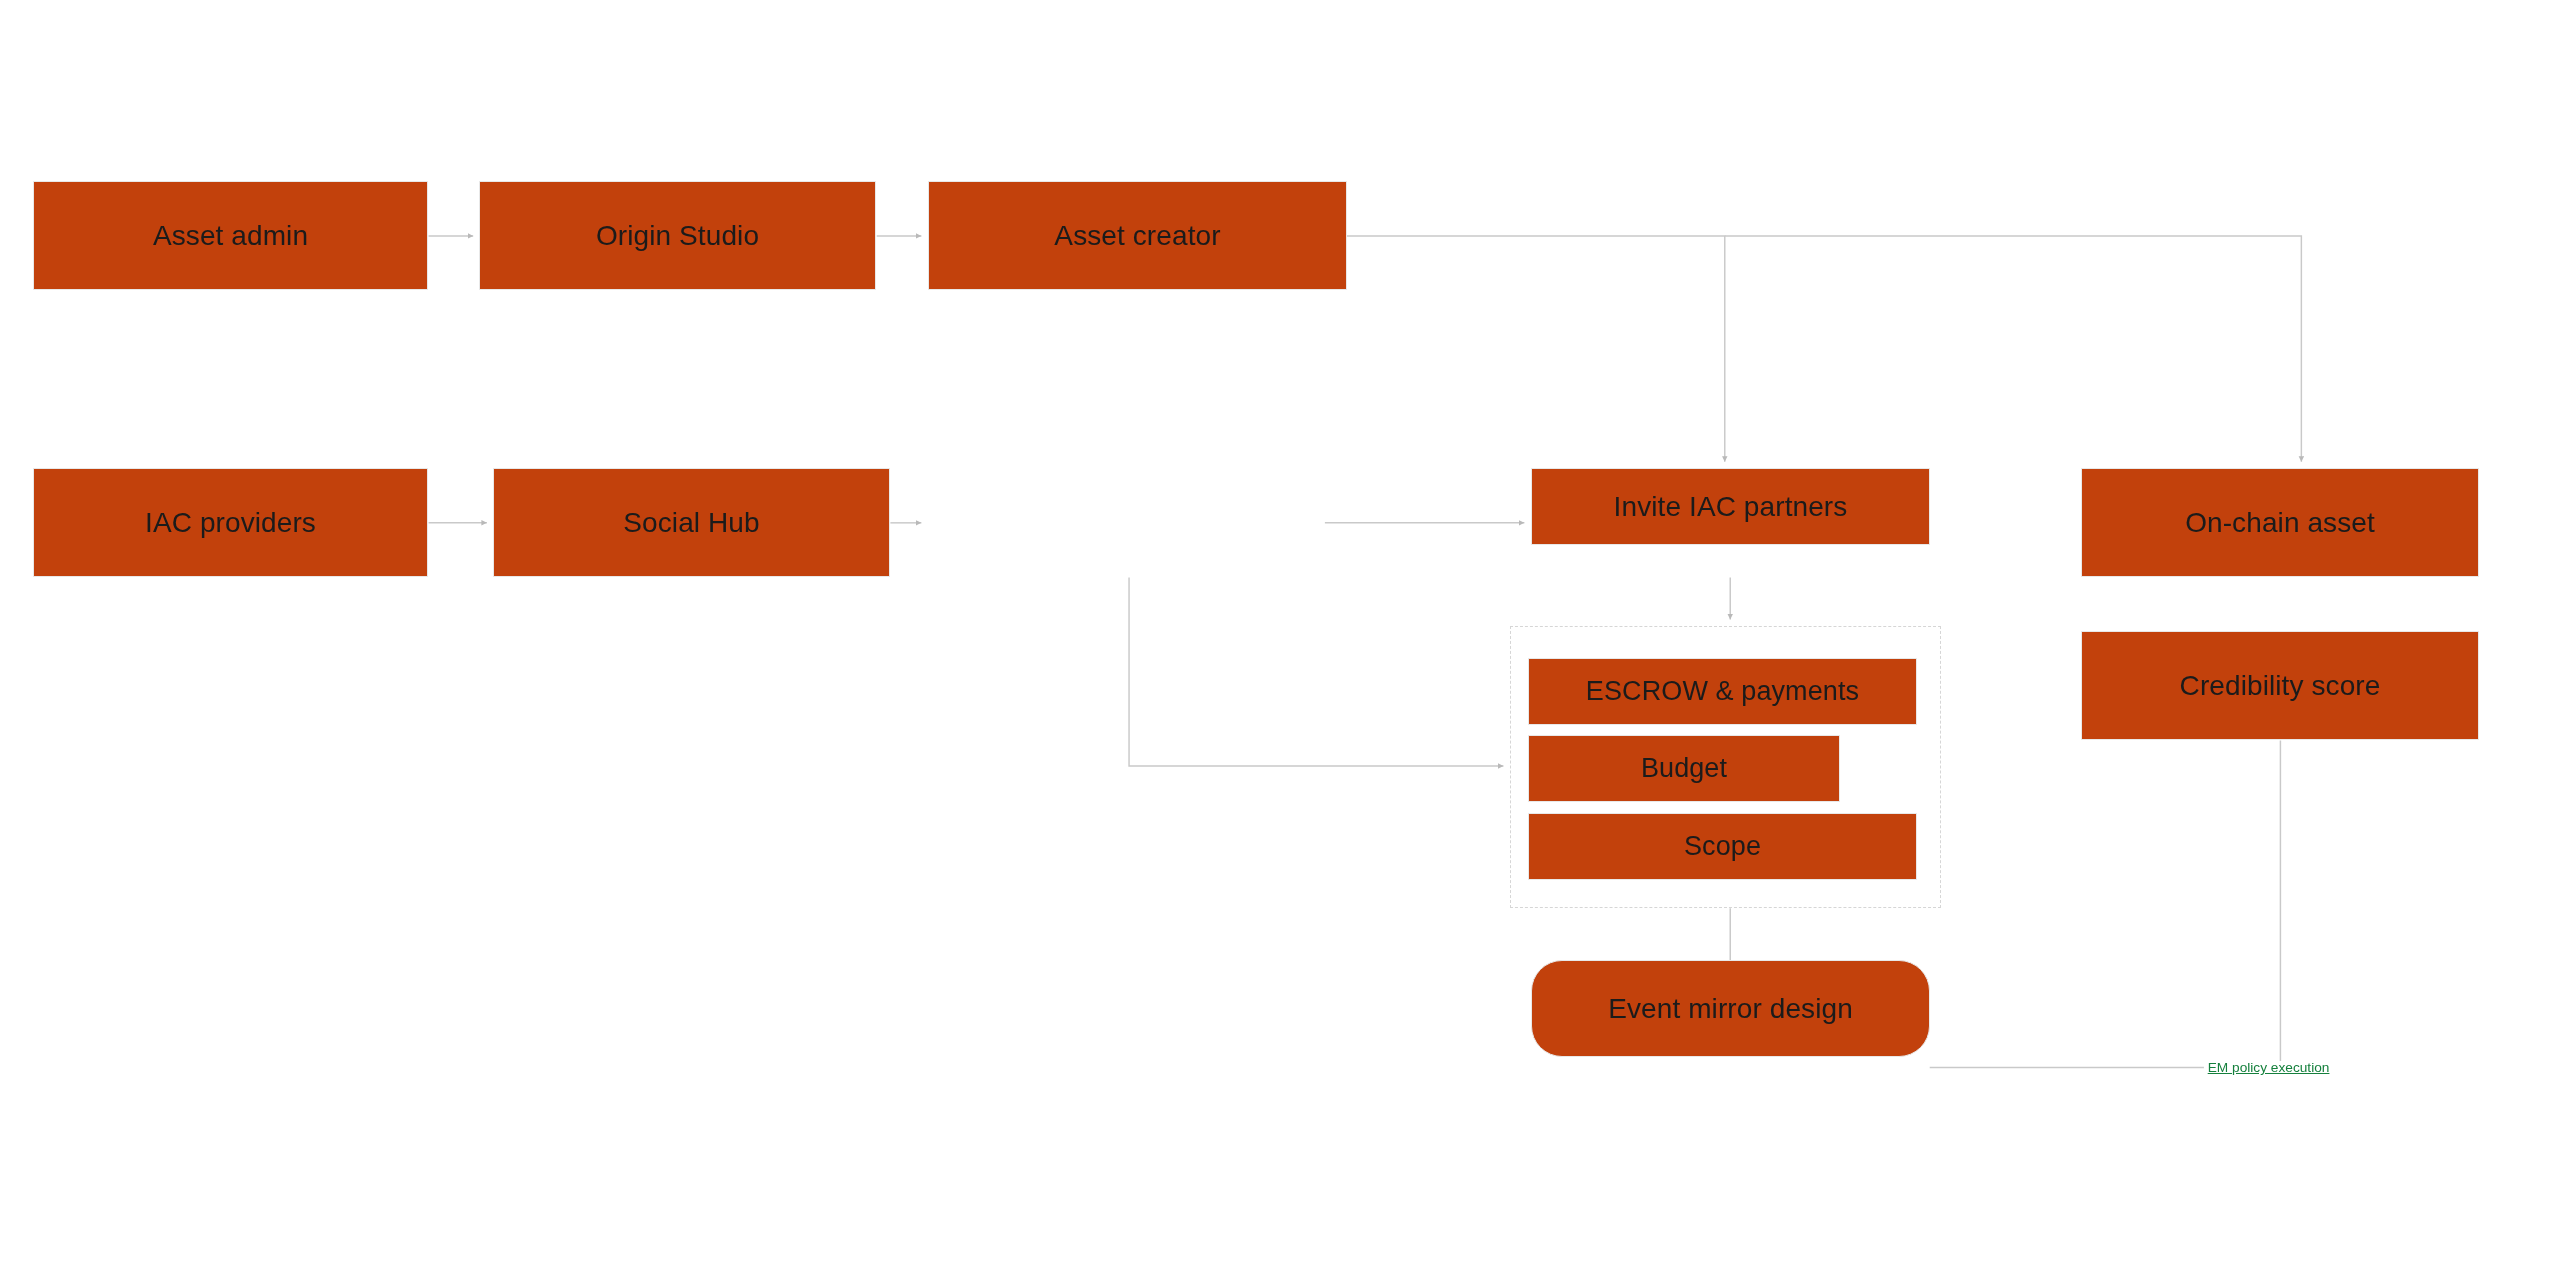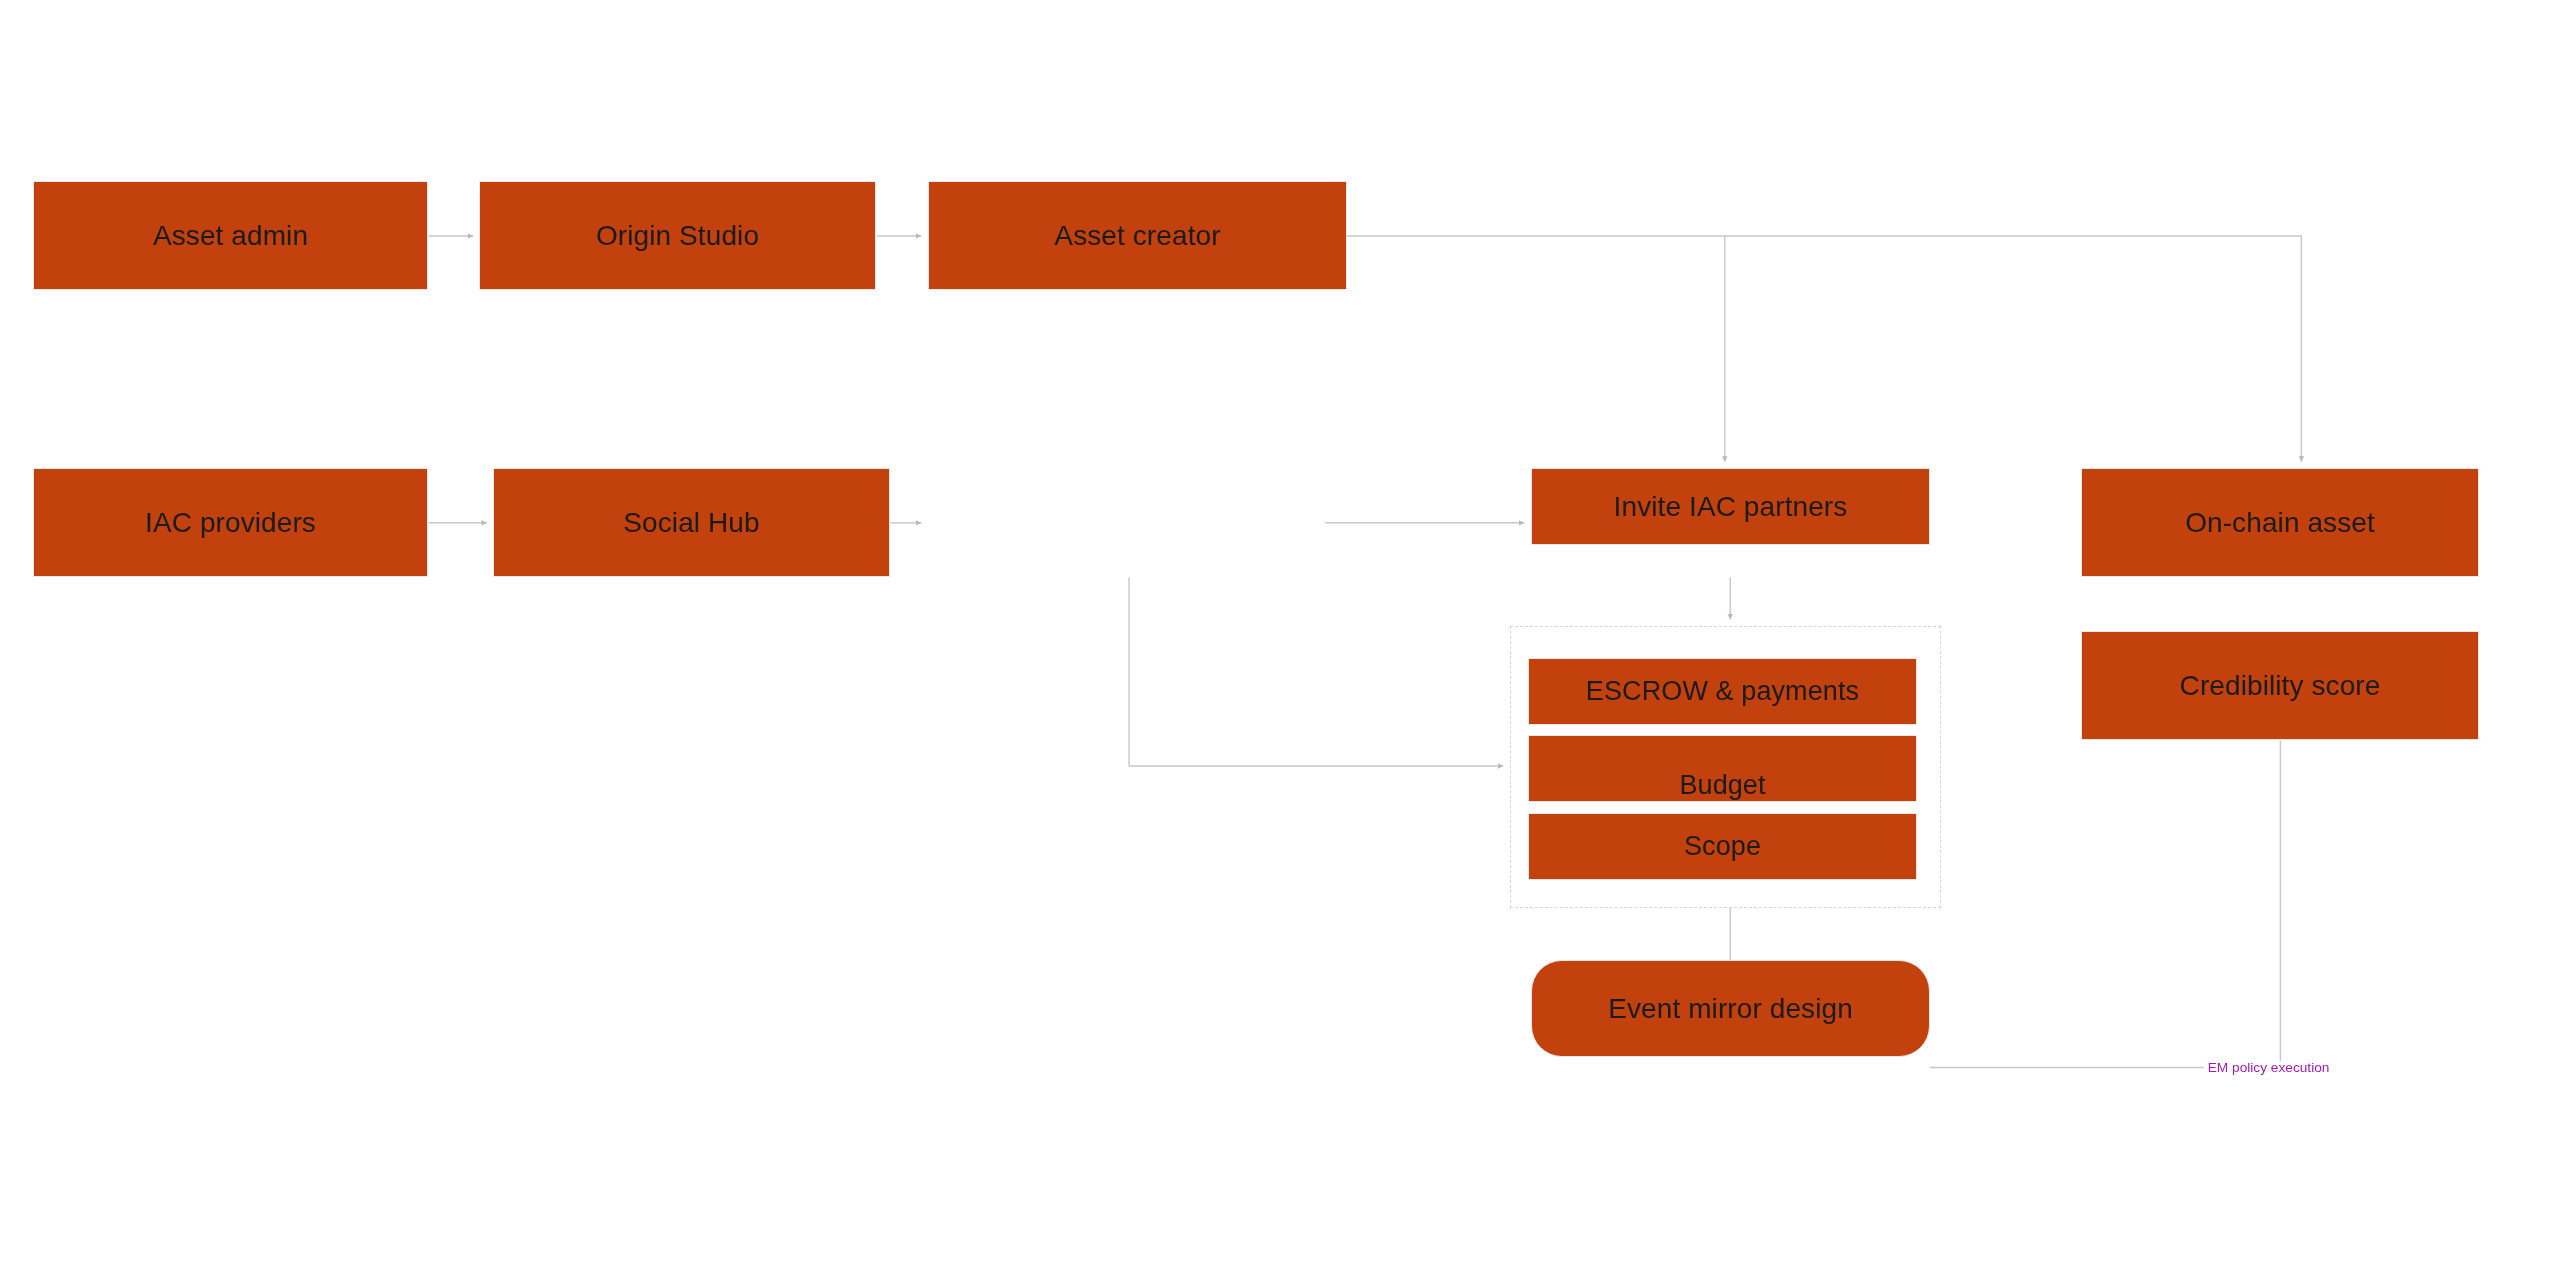--- a/index.html
+++ b/index.html
@@ -48,26 +48,27 @@
   .group-box {
     position: absolute;
     box-sizing: border-box;
     border: 0.9px dashed #d6d6d6;
     background: transparent;
     z-index: 2;
   }
   .edge-label {
     position: absolute;
     font-size: 13.7px;
-    color: #a21caf;
+    color: #15803d;
     white-space: nowrap;
     background: #ffffff;
     padding: 0 2.7px;
     z-index: 4;
     line-height: 1;
+    text-decoration: underline;
   }
 </style>
 </head>
 <body>
 
 <div id="canvas">
 
   <svg id="edge-layer" viewBox="0 0 2827 1414" xmlns="http://www.w3.org/2000/svg">
     <defs>
       <marker id="arrow" markerWidth="7" markerHeight="7" refX="6" refY="3" orient="auto" markerUnits="userSpaceOnUse">
@@ -125,21 +126,21 @@
     <span>On-chain asset</span>
   </div>
 
   <div class="node" style="left:2081px; top:631px; width:398px; height:109px;">
     <span>Credibility score</span>
   </div>
 
   <div class="node sub" style="left:1528px; top:658px; width:389px; height:67px;">
     <span>ESCROW &amp; payments</span>
   </div>
-  <div class="node sub" style="left:1528px; top:735px; width:389px; height:67px;align-items:flex-end;">
+  <div class="node sub" style="left:1528px; top:735px; width:312px; height:67px;">
     <span>Budget</span>
   </div>
   <div class="node sub" style="left:1528px; top:813px; width:389px; height:67px;">
     <span>Scope</span>
   </div>
 
   <div class="node" style="left:1531px; top:960px; width:399px; height:97px;border-radius:31px;">
     <span>Event mirror design</span>
   </div>
 

